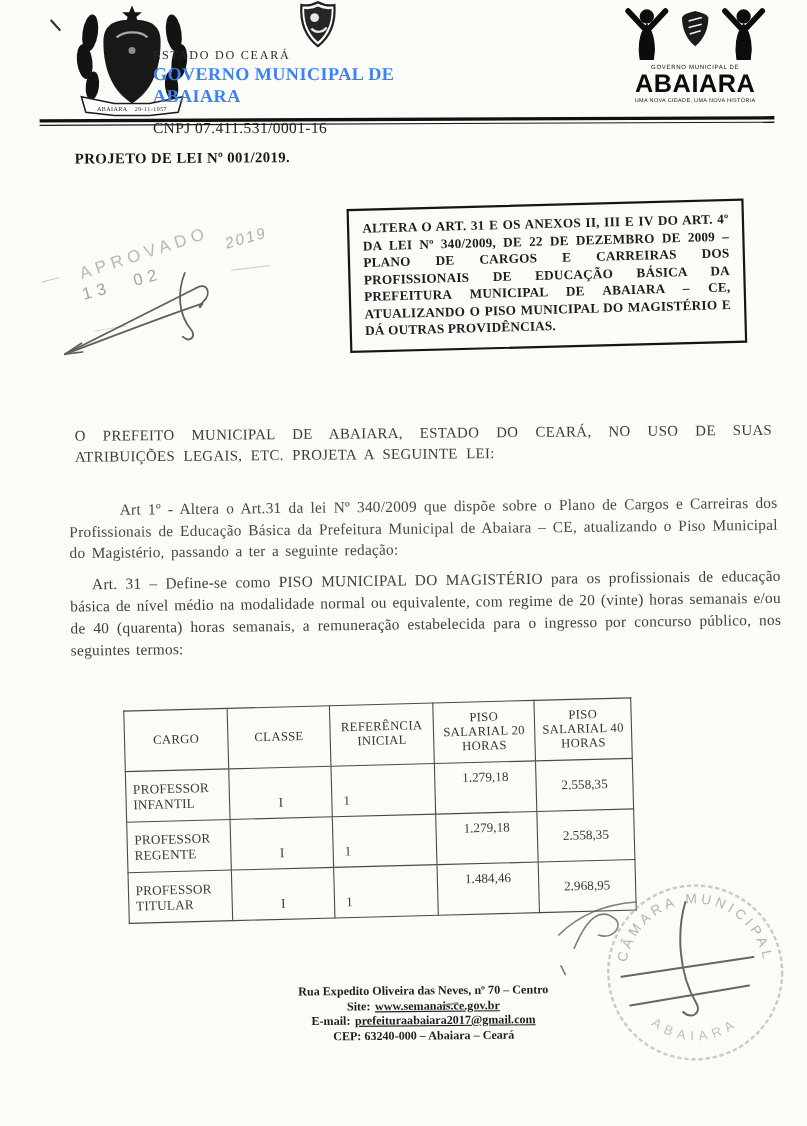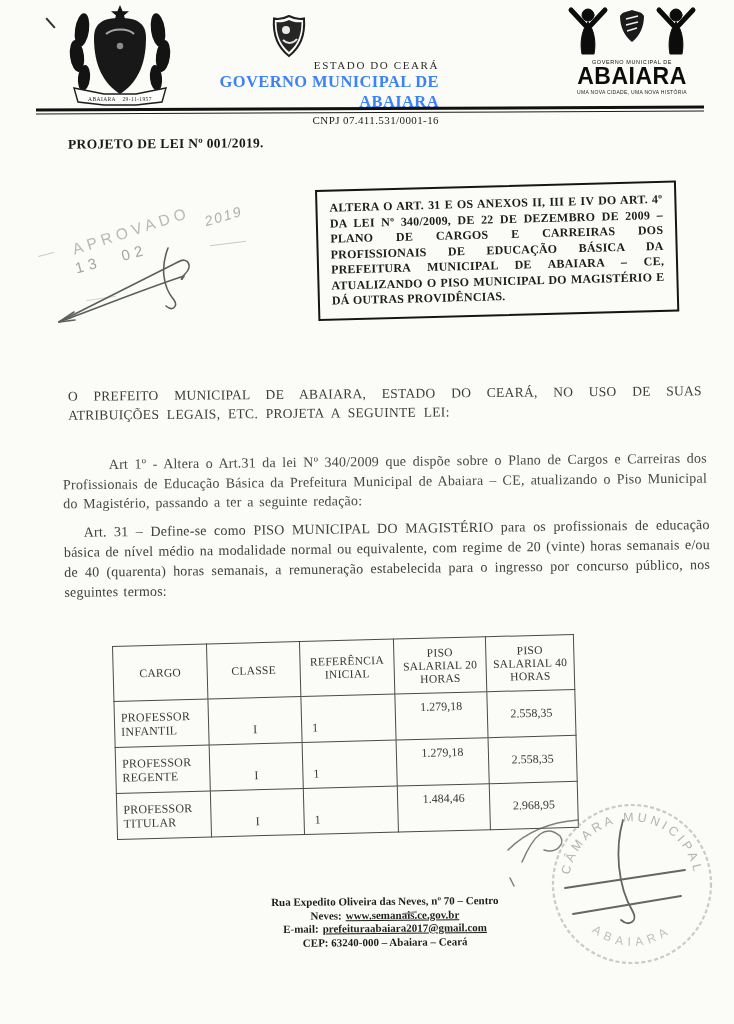--- a/index.html
+++ b/index.html
@@ -2,25 +2,25 @@
 <html><head>
 <meta charset="utf-8">
 <style>
   html,body{margin:0;padding:0;background:#ffffff;}
   .page{position:relative;width:734px;height:1024px;background:#fbfbf8;
         font-family:"Liberation Serif",serif;color:#2a2a2a;overflow:hidden;}
   .abs{position:absolute;}
 
   
   .crest{left:58px;top:4px;width:124px;height:106px;}
-  .center-head{left:139px;top:14px;width:300px;text-align:right;}
+  .center-head{left:139px;top:0;width:300px;text-align:left;}
   .center-head svg{display:block;margin:0 auto 1px auto;}
   .state-line{font-size:11px;letter-spacing:1.6px;color:#2b2b2b;}
   .gov-line{font-size:16.5px;font-weight:bold;letter-spacing:.4px;color:#3b82f6;margin-top:1px;}
-  .cnpj-line{font-size:11px;letter-spacing:.4px;color:#222;margin-top:2px;}
+  .cnpj-line{font-size:14px;letter-spacing:.4px;color:#222;margin-top:12px;}
   .logo{left:558px;top:6px;width:148px;text-align:center;font-family:"Liberation Sans",sans-serif;}
   .logo svg{display:block;margin:0 auto;}
   .logo-caption{font-size:5.5px;letter-spacing:.6px;color:#111;margin-top:1px;}
   .logo-name{font-size:23px;font-weight:bold;line-height:1;color:#0c0c0c;letter-spacing:.5px;}
   .logo-tagline{font-size:5px;letter-spacing:.3px;color:#222;margin-top:1px;}
   .rule{left:36px;top:107px;width:668px;height:2px;border-top:3.5px solid #101010;
         border-bottom:1.5px solid #1b1b1b;transform:rotate(-.25deg);}
 
   
   .doc-title{left:68px;top:136px;font-size:13.5px;font-weight:bold;letter-spacing:.3px;
@@ -204,21 +204,21 @@
         <td class="referencia">1</td>
         <td class="piso20">1.484,46</td>
         <td class="piso40">2.968,95</td>
       </tr>
     </tbody>
   </table>
 
   <div class="abs footer">
     <div>Rua Expedito Oliveira das Neves, nº 70 – Centro</div>
     <div>
-      <span class="lbl">Neves:</span><span class="u">www.semanais.ce.gov.br</span>
+      <span class="lbl">Site:</span><span class="u">www.semanais.ce.gov.br</span>
     </div>
     <div>
       <span class="lbl">E-mail:</span><span class="u">prefeituraabaiara2017@gmail.com</span>
     </div>
     <div>CEP: 63240-000 – Abaiara – Ceará</div>
   </div>
   <div class="abs dash-footer"></div>
 
   <svg class="abs round-stamp" width="235" height="200" viewBox="0 0 235 200">
     <defs>

